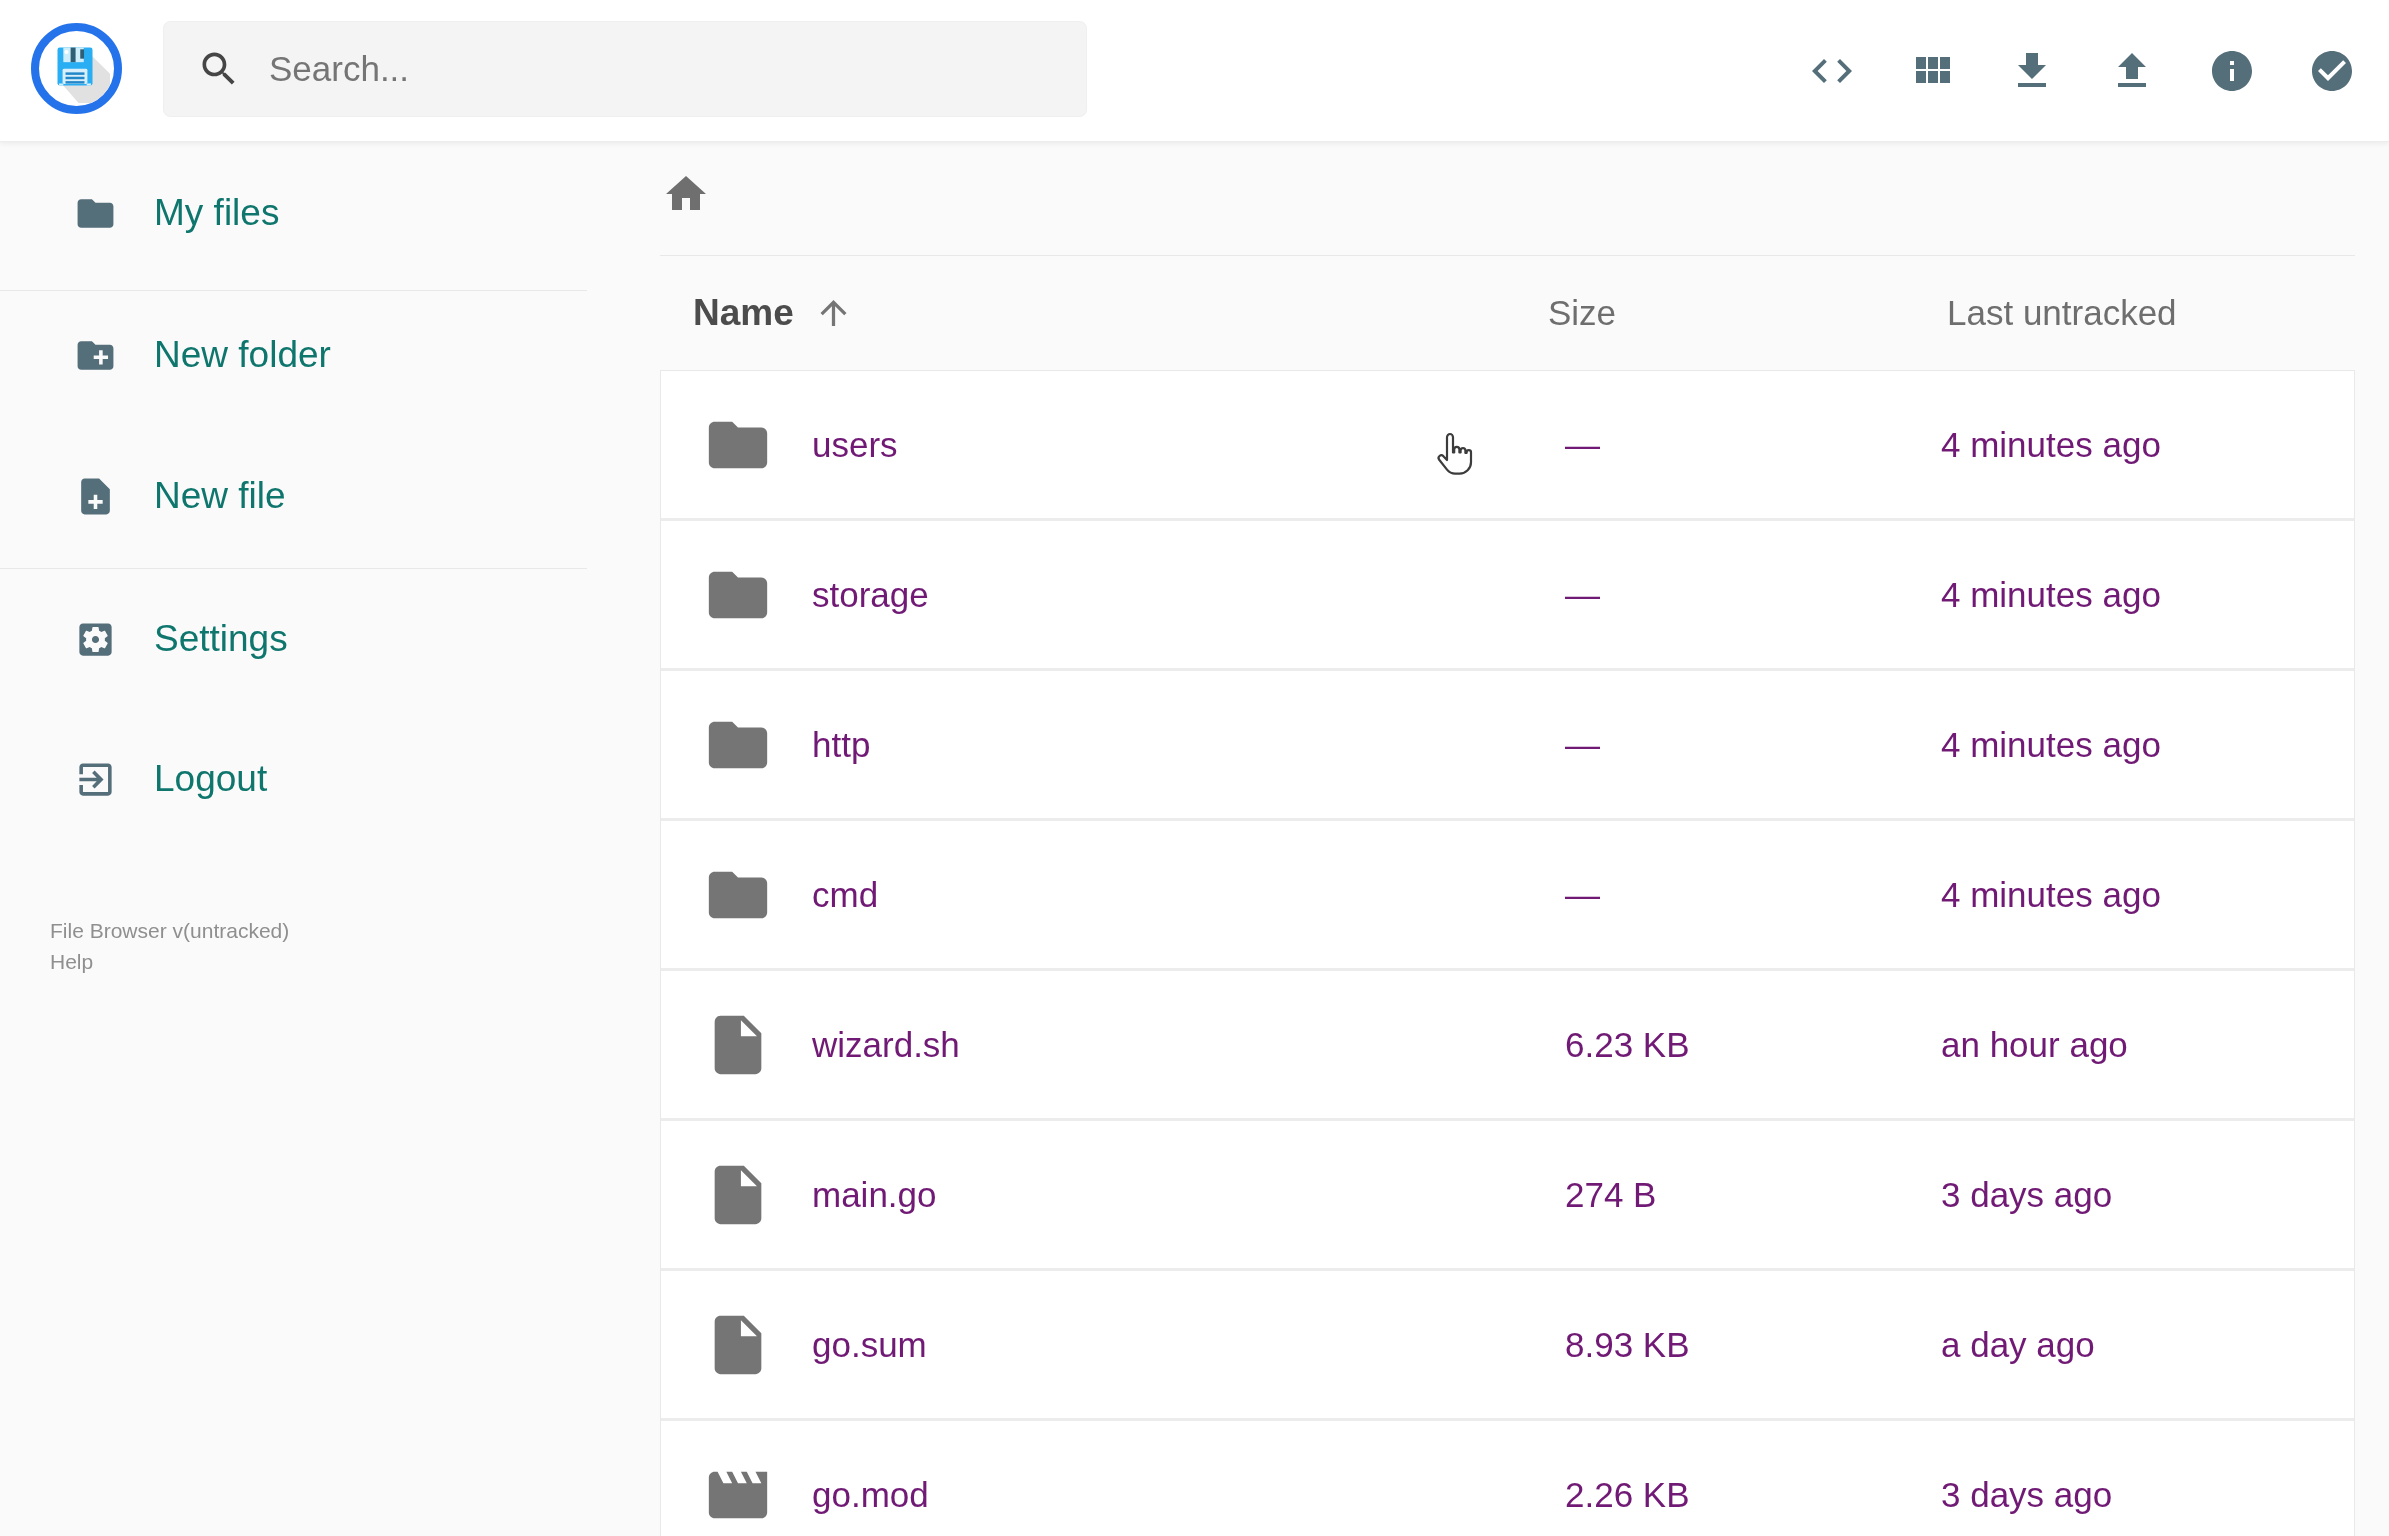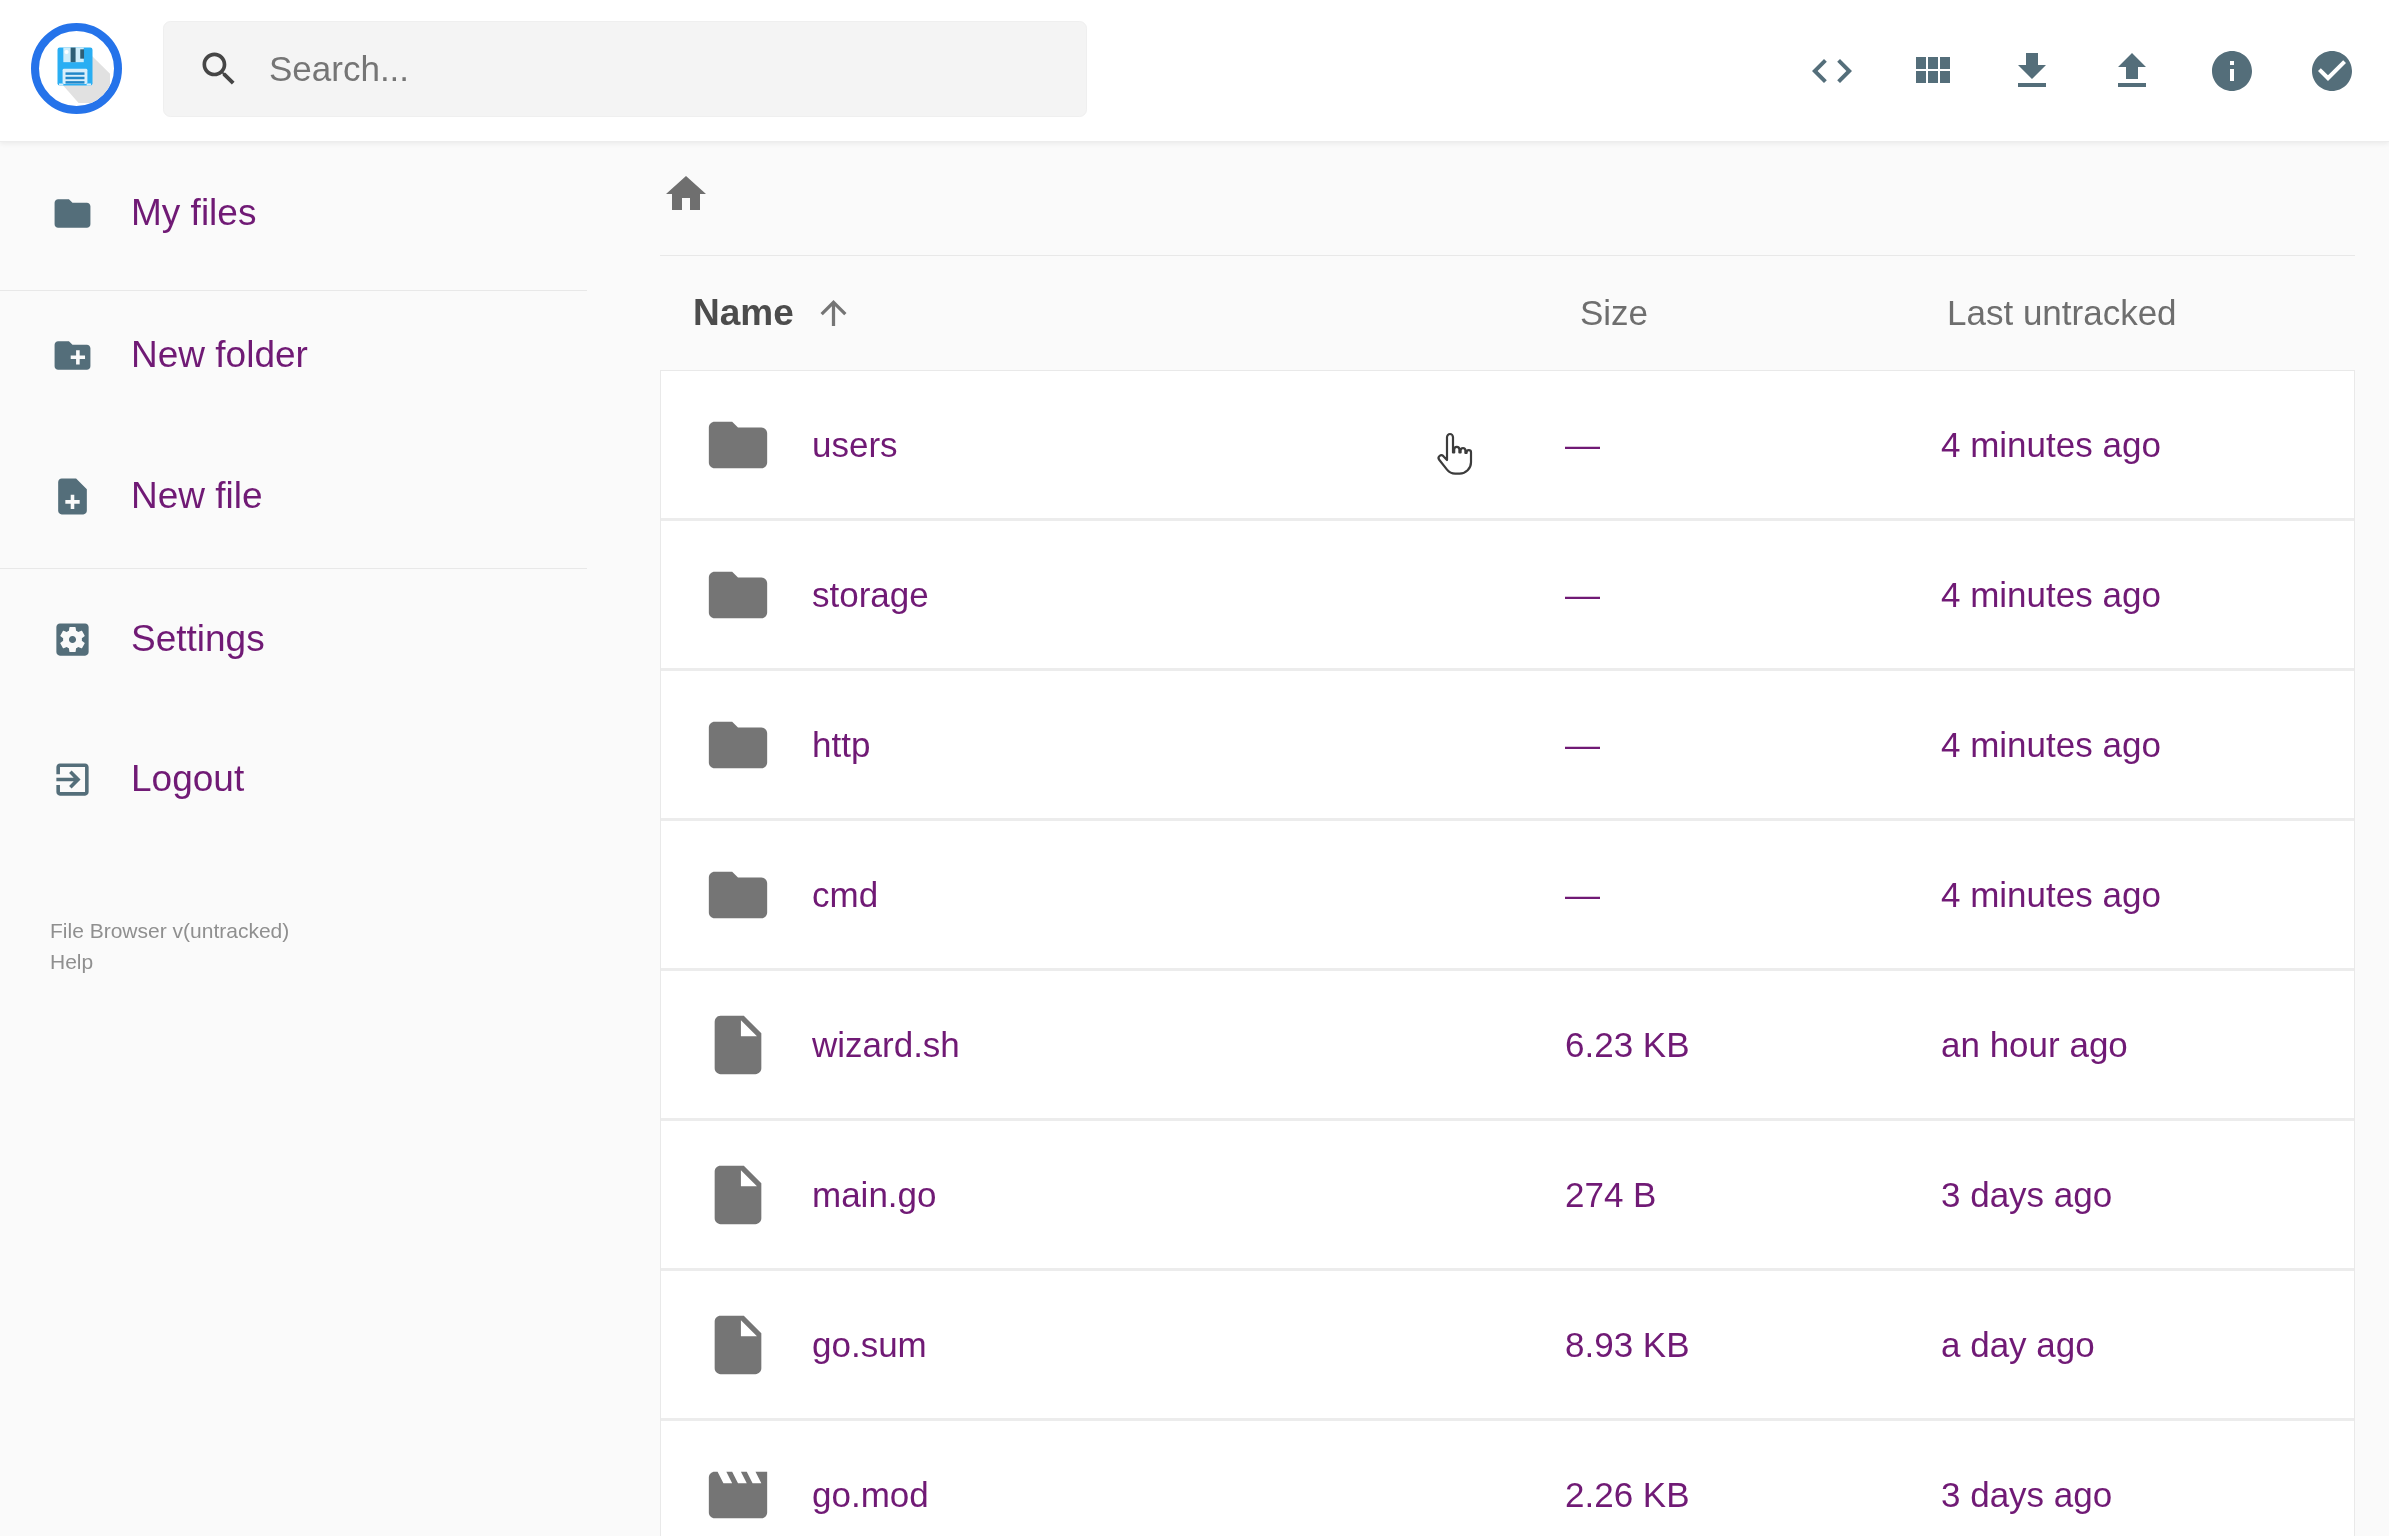--- a/index.html
+++ b/index.html
@@ -17,39 +17,39 @@
   .search .mag{width:44px;height:44px;margin-left:33px;color:#454545;flex:none;}
   .search input{flex:1;margin-left:26px;margin-right:18.5px;border:none;outline:none;background:transparent;
                 font-family:inherit;font-size:35px;color:#555;}
   .search input::placeholder{color:#757575;opacity:1;}
   .actions{position:absolute;right:33px;top:0;height:141px;display:flex;align-items:center;gap:52px;}
   .abtn{width:48px;height:48px;padding:0;border:none;background:none;color:#546e7a;cursor:pointer;}
   .abtn svg{width:48px;height:48px;display:block;}
 
   
   .sidebar{position:absolute;left:0;top:141px;width:587px;}
-  .side-item{display:flex;align-items:center;height:111px;padding-left:51px;gap:37px;
-             color:#701a75;font-size:37px;cursor:pointer;}
+  .side-item{display:flex;align-items:center;height:111px;padding-left:74px;gap:37px;
+             color:#0f766e;font-size:37px;cursor:pointer;}
   .side-item svg{width:43px;height:43px;flex:none;color:#546e7a;}
   .side-div{height:0;border-top:1.9px solid #e8e8e8;margin:0;}
   .mt18{margin-top:16.7px}.mt23{margin-top:21px}.mt10{margin-top:9.3px}.mt32{margin-top:30px}
   .mt17{margin-top:15.7px}.mt16{margin-top:15px}.mt31{margin-top:29px}
   .side-foot{position:absolute;left:50px;top:774px;font-size:21px;line-height:31px;color:#8f8f8f;}
   .side-foot .help{display:block;cursor:pointer;}
 
   
   .main{position:absolute;left:660px;top:141px;width:1695px;}
   .crumbs{position:relative;height:114px;}
   .crumbs .home{position:absolute;left:1.9px;top:29px;width:48px;height:48px;color:#6f6f6f;cursor:pointer;}
   .crumb-div{border-top:1.9px solid #e8e8e8;}
   .cols{position:relative;height:114px;font-size:35px;color:#6e6e6e;}
   .cols .c{position:absolute;top:50%;transform:translateY(-50%);}
   .col-name{left:33px;font-size:37px;font-weight:700;color:#4c4c4c;cursor:pointer;}
   .sort-arrow{left:154px;width:39px;height:39px;color:#757575;}
-  .col-size{left:920px;cursor:pointer;}
+  .col-size{left:888px;cursor:pointer;}
   .col-mod{left:1287px;cursor:pointer;}
 
   .listing{border:1.9px solid #e9e9e9;background:#fff;width:1695px;box-sizing:border-box;}
   .row{position:relative;height:147px;background:#fff;cursor:pointer;}
   .row + .row{border-top:3.7px solid #ececec;}
   .row .ficon{position:absolute;left:42px;top:50%;transform:translateY(-50%);
               width:70px;height:70px;color:#757575;}
   .row .cell{position:absolute;top:50%;transform:translateY(-50%);font-size:35px;color:#701a75;}
   .row .name{left:151px;}
   .row .size{left:904px;}

